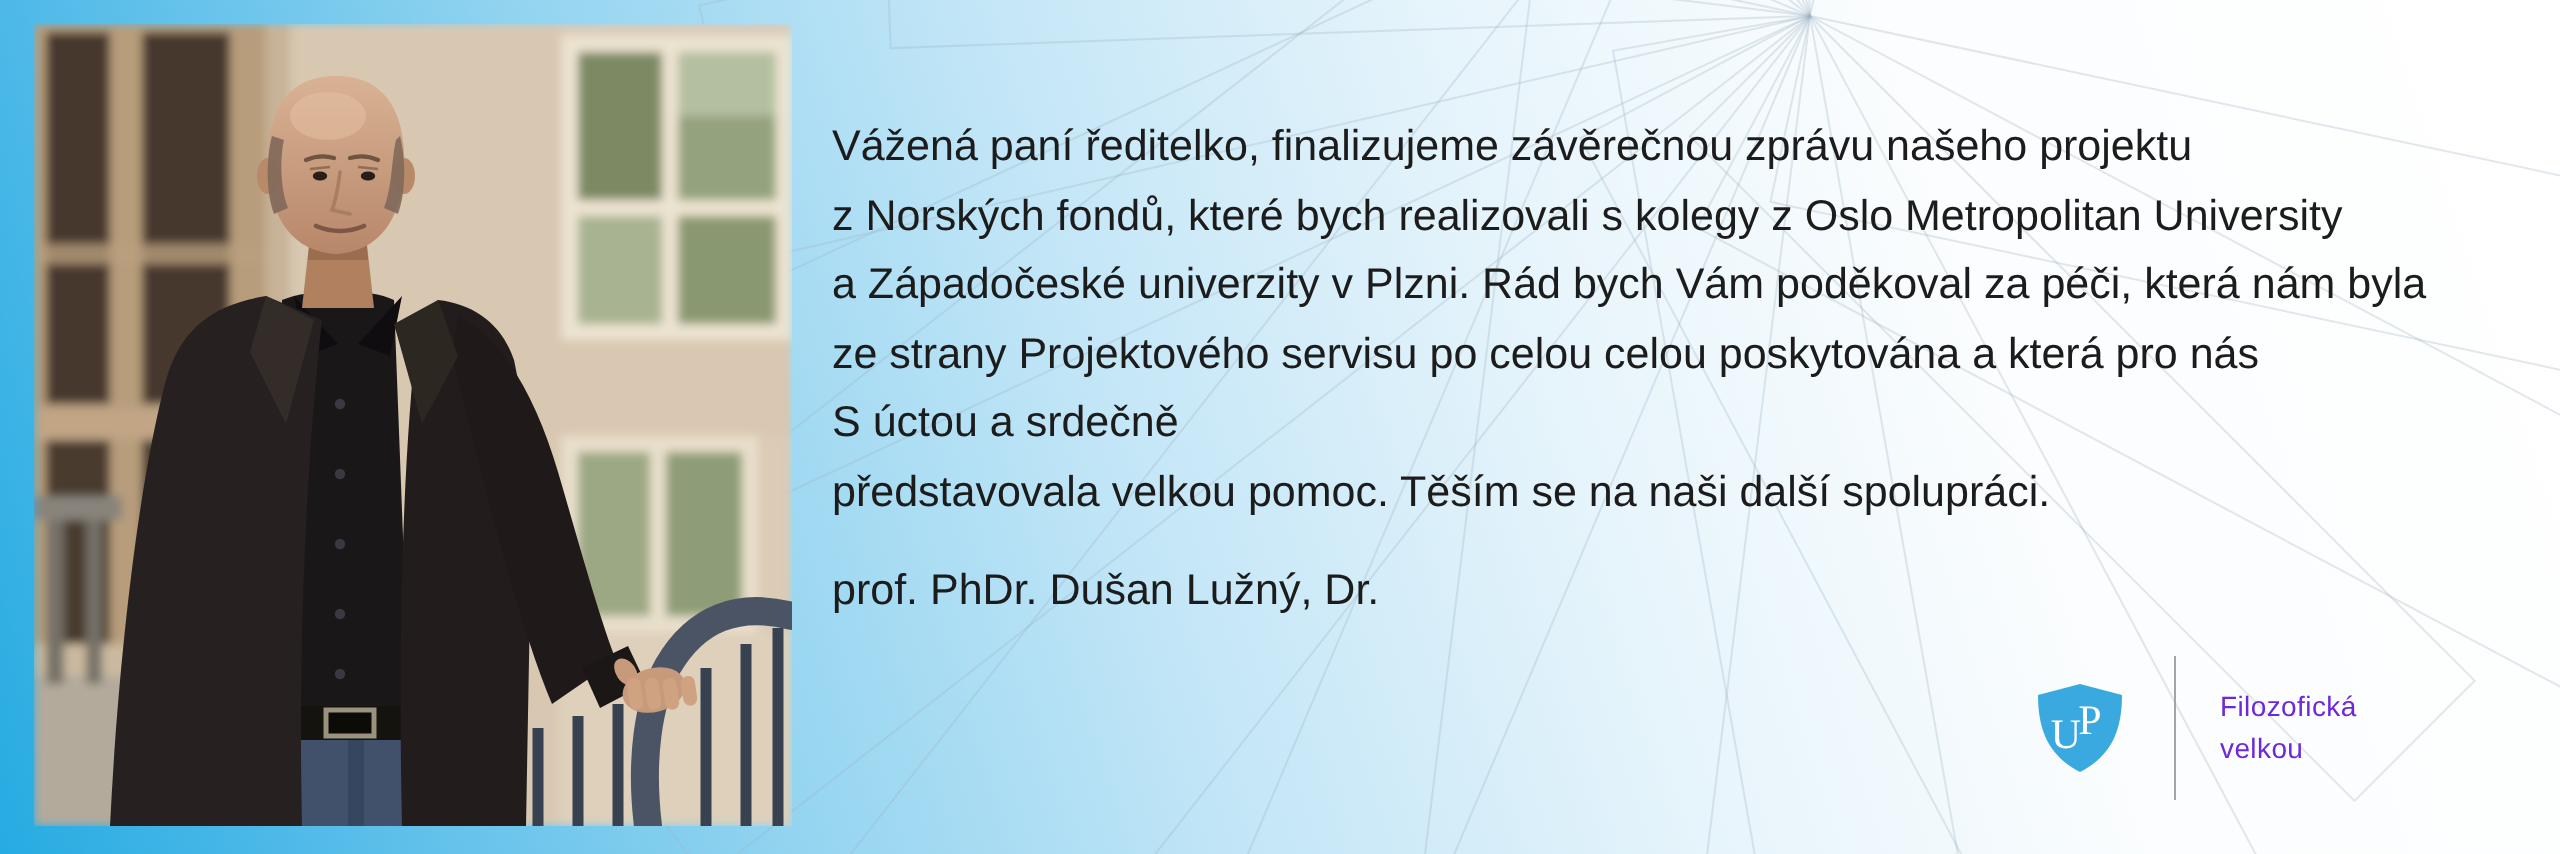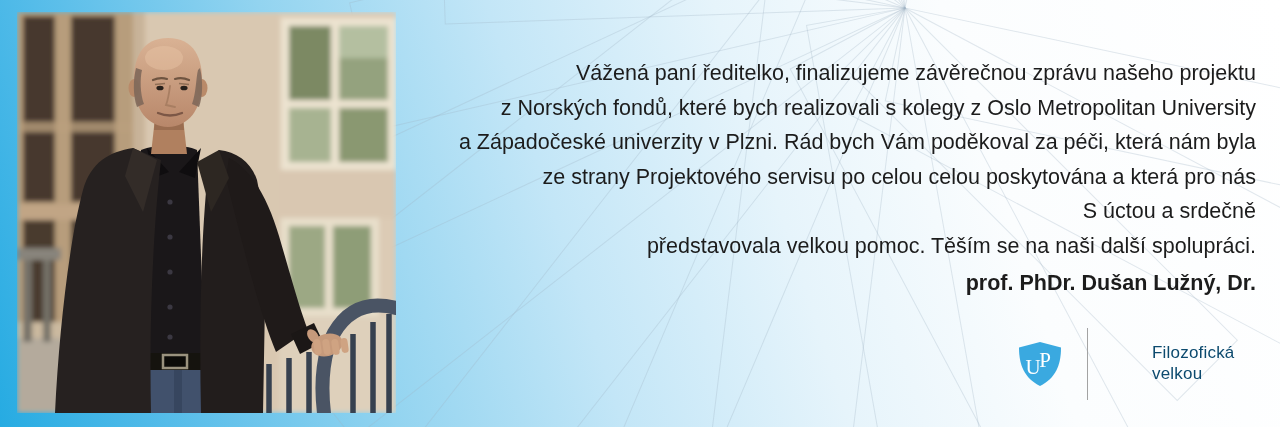--- a/index.html
+++ b/index.html
@@ -18,49 +18,46 @@
     pointer-events: none;
   }
   .portrait {
     position: absolute; left: 17px; top: 12px;
     width: 379px; height: 401px;
     display: block;
   }
   .quote-block {
     position: absolute;
     top: 56px; right: 24px; width: 840px;
-    text-align: right;
     color: #1c1c1c;
     font-size: 21.5px;
     line-height: 34.6px;
   }
   .quote-line { white-space: nowrap; }
   .signature {
-    margin-top: 2px;
+    margin-top: 14px;
     white-space: nowrap;
-    font-weight: bold;
   }
   .logo-block {
     position: absolute;
     left: 1018px; top: 328px;
     display: flex; align-items: flex-start;
   }
   .logo-shield { margin-top: 13px; display: block; }
   .logo-divider {
     width: 1px; height: 72px;
     background: #a3a3a3;
     margin-left: 25px; margin-right: 22px;
   }
   .faculty-name {
     padding-top: 15px;
-    color: #0c4a6e;
-    font-size: 17px;
+    color: #6d28d9;
+    font-size: 14px;
     line-height: 20.5px;
     letter-spacing: 0.2px;
-    margin-left: 42px;
   }
 </style>
 </head>
 <body>
 
 <svg class="wireframe-pattern" viewBox="0 0 1280 427" xmlns="http://www.w3.org/2000/svg" aria-hidden="true">
   <g fill="none" stroke="#9fb4c4" stroke-opacity="0.30" stroke-width="1">
     <rect x="905" y="8" width="420" height="95" transform="rotate(12 905 8)"></rect>
     <rect x="905" y="8" width="520" height="120" transform="rotate(28 905 8)"></rect>
     <rect x="905" y="8" width="470" height="85" transform="rotate(45 905 8)"></rect>

